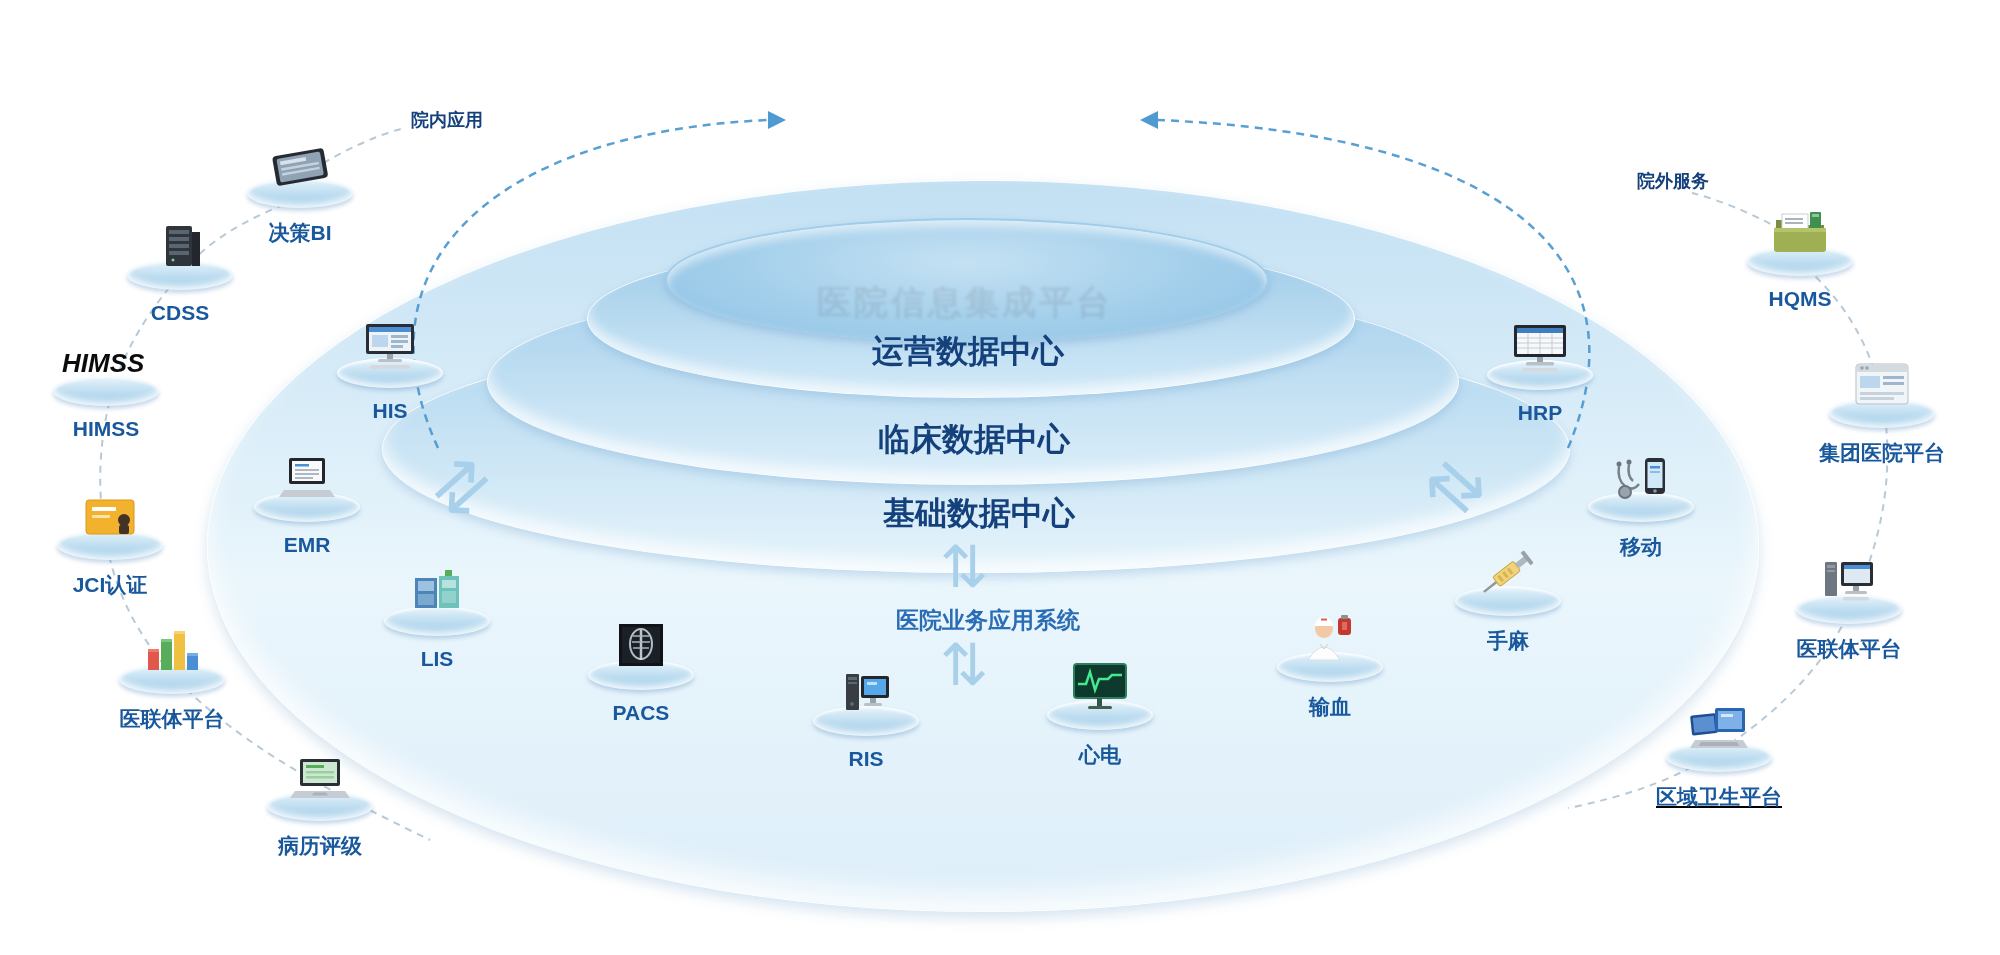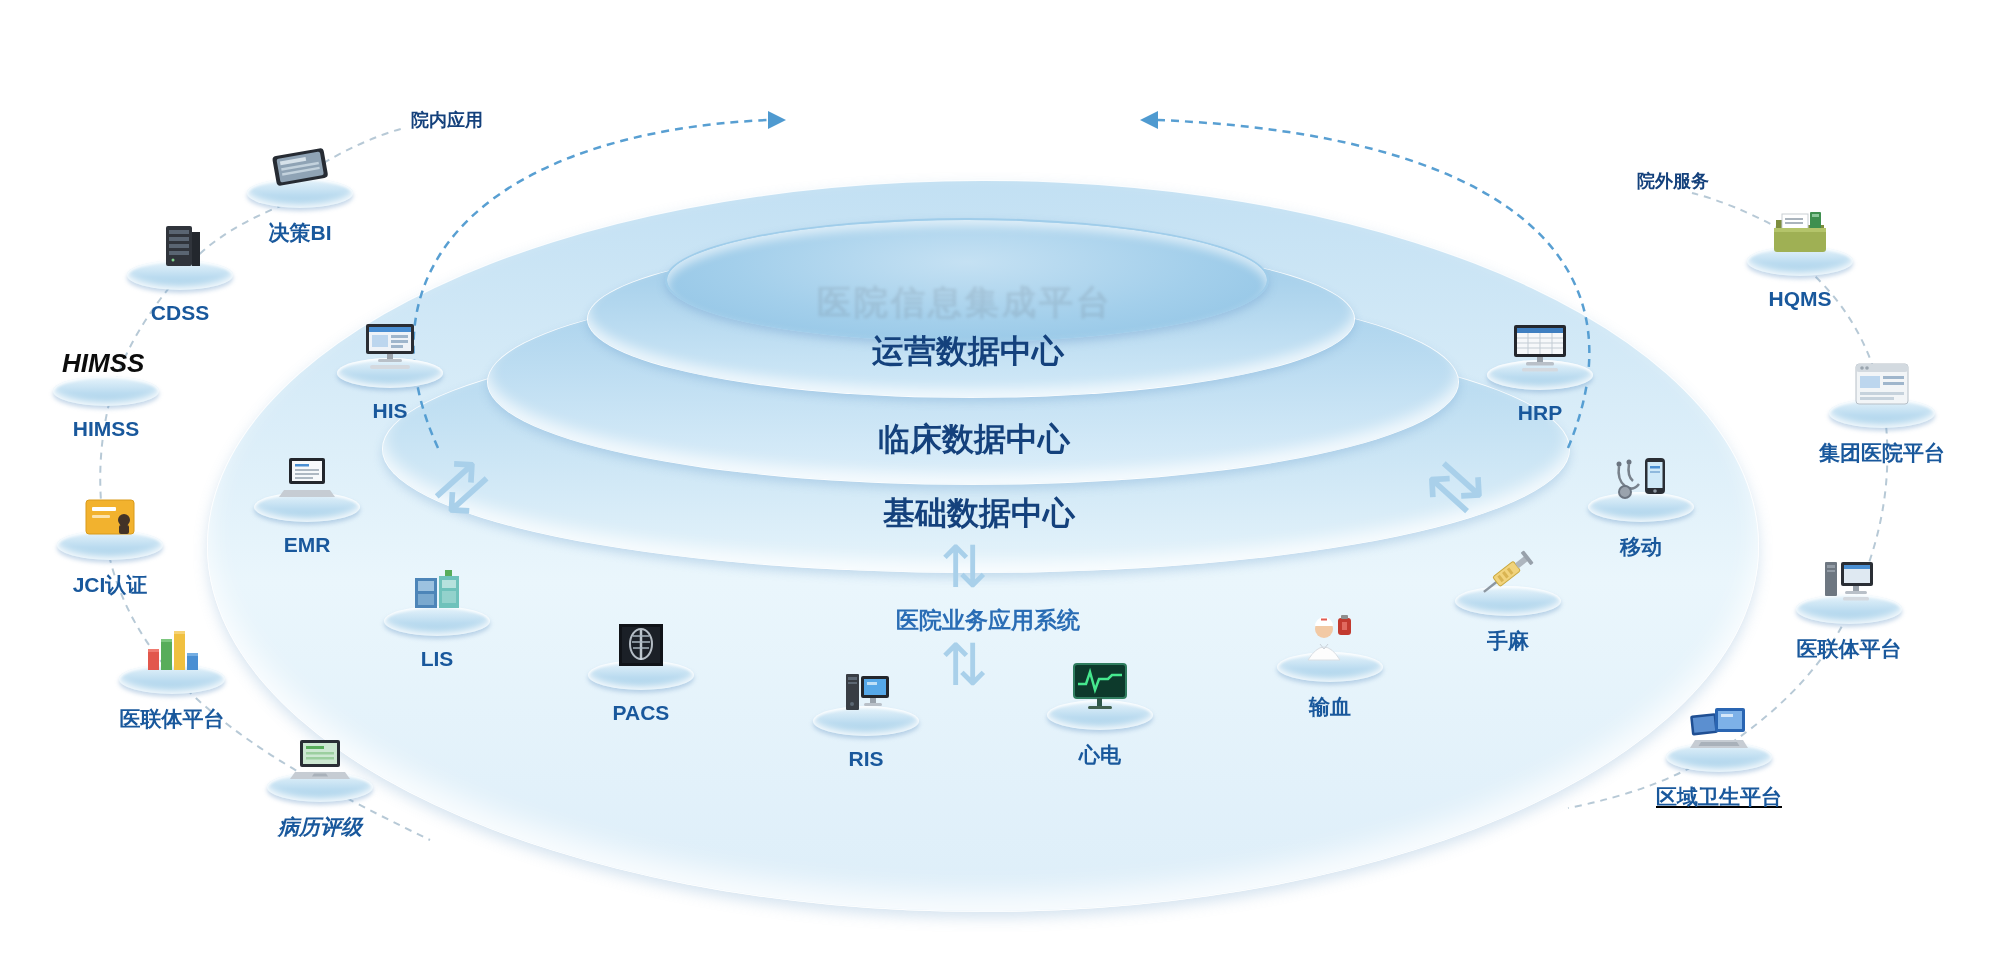--- a/index.html
+++ b/index.html
@@ -161,21 +161,21 @@
               <rect x="21" y="16" width="11" height="28" fill="#58ad5a"></rect>
               <rect x="21" y="13" width="11" height="3" fill="#7cc77e"></rect>
               <rect x="34" y="8" width="11" height="36" fill="#f0c040"></rect>
               <rect x="34" y="5" width="11" height="3" fill="#f6d375"></rect>
               <rect x="47" y="30" width="11" height="14" fill="#4a8fd3"></rect>
               <rect x="47" y="27" width="11" height="3" fill="#74aee3"></rect>
             </svg></span>
         </div>
         <div class="node-label">医联体平台</div>
       </div>
-      <div class="node" style="left: 320px; top: 722px; font-style: italic;">
+      <div class="node" style="left: 320px; top: 741px;">
         <div class="icon-stack">
           <div class="platform"></div>
           <span class="icon"><svg width="64" height="52" viewBox="0 0 64 52" xmlns="http://www.w3.org/2000/svg">
               <rect x="12" y="6" width="40" height="27" rx="2" fill="#2a2e35"></rect>
               <rect x="15" y="9" width="34" height="21" fill="#cde8d2"></rect>
               <rect x="18" y="12" width="18" height="3" fill="#58ad5a"></rect>
               <rect x="18" y="18" width="28" height="2.5" fill="#9ccf9f"></rect>
               <rect x="18" y="23" width="28" height="2.5" fill="#9ccf9f"></rect>
               <path d="M7 38 L57 38 L62 45 L2 45 Z" fill="#c6ccd3"></path>
               <path d="M26 39.5 h12 l2 3 h-16 z" fill="#a9b1ba"></path>

